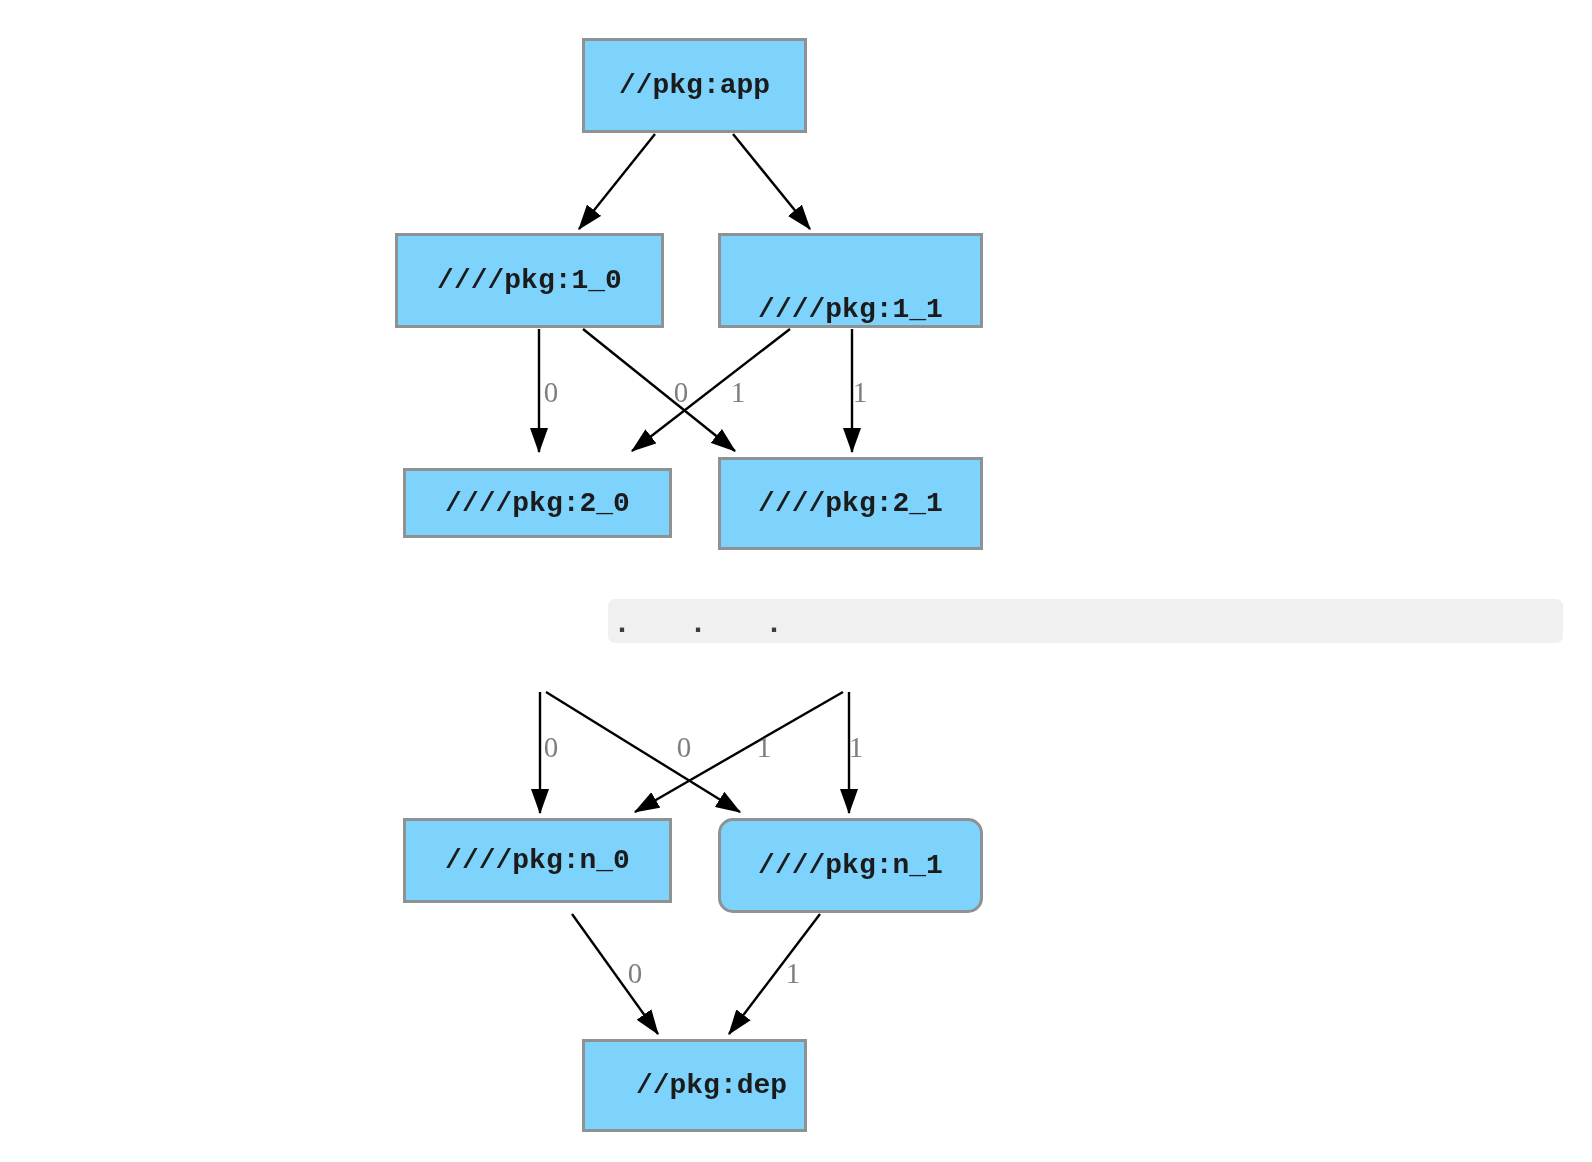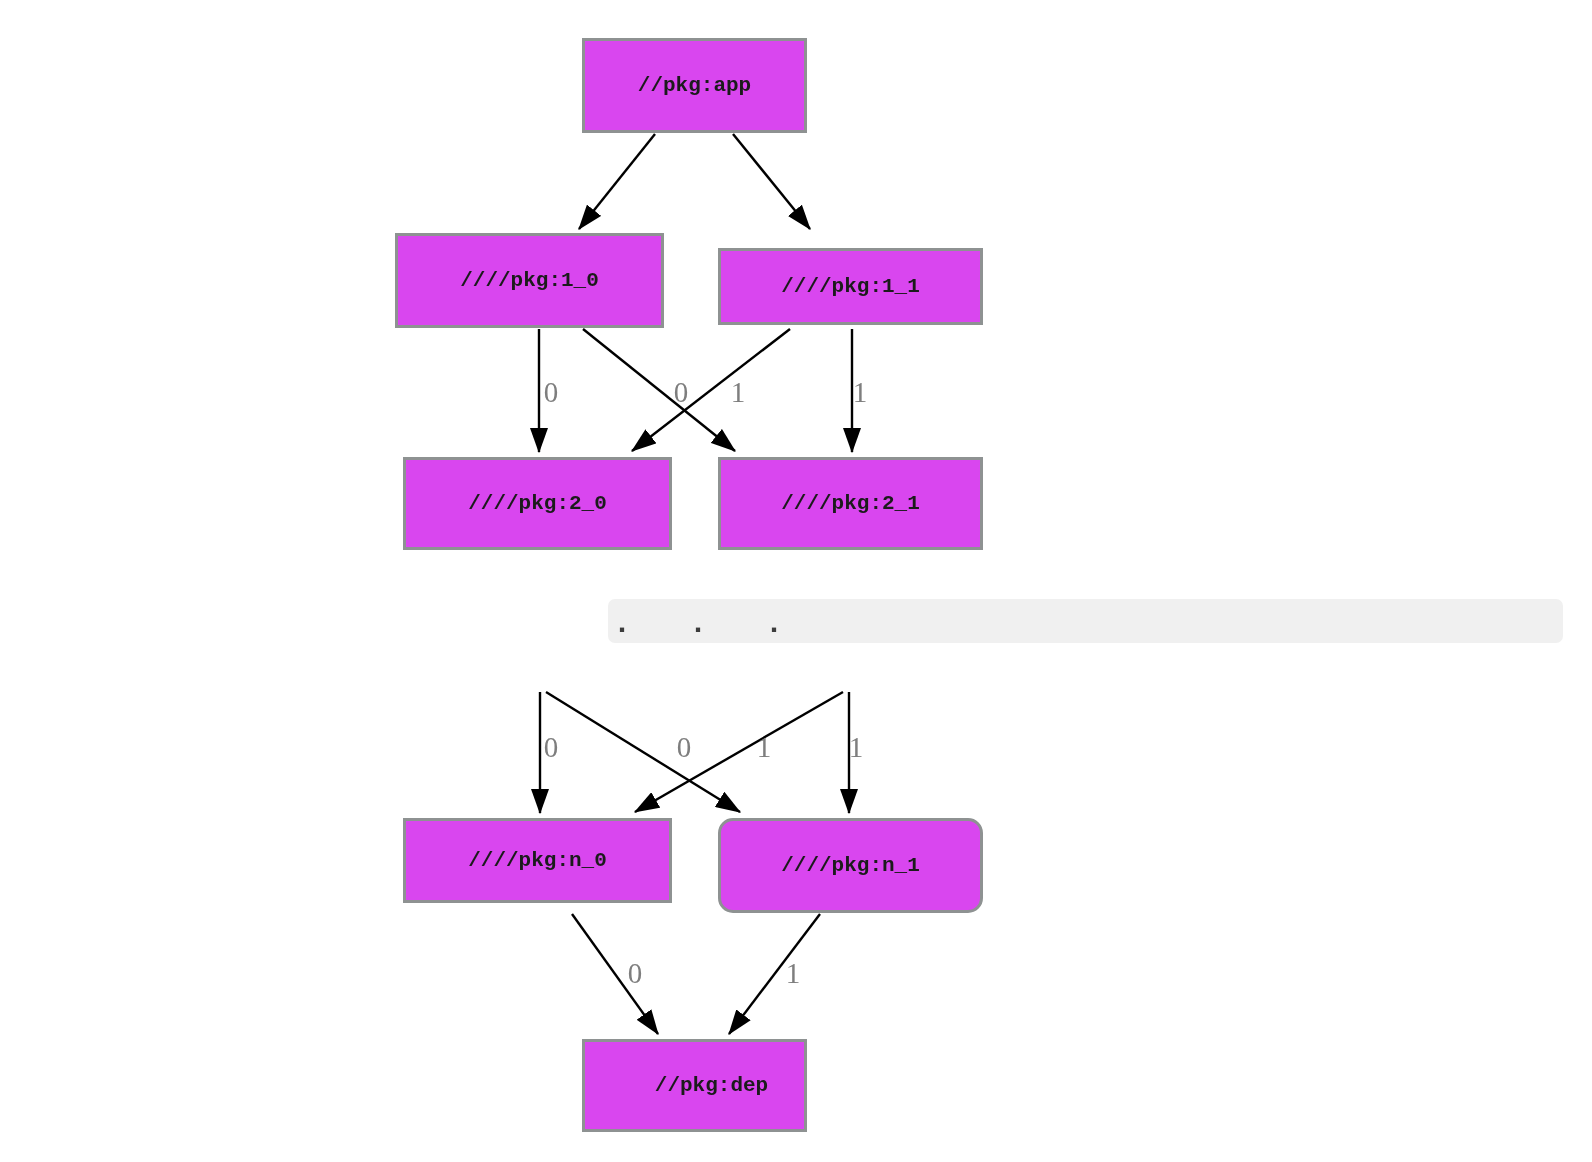--- a/index.html
+++ b/index.html
@@ -13,28 +13,28 @@
   }
   .edge-layer {
     position: absolute;
     left: 0; top: 0;
     width: 1592px; height: 1162px;
     pointer-events: none;
   }
   .node {
     position: absolute;
     box-sizing: border-box;
-    background: #d946ef;
+    background: #7dd3fc;
     border: 3px solid #8E9292;
     display: flex;
     align-items: center;
     justify-content: center;
     font-family: "Liberation Mono", monospace;
     font-weight: bold;
-    font-size: 21px;
+    font-size: 28px;
     color: #1b1b1b;
     white-space: pre;
   }
   .elabel {
     position: absolute;
     transform: translate(-50%, -50%);
     font-family: "Liberation Serif", serif;
     font-size: 29px;
     color: #7E7E7E;
     line-height: 1;
@@ -60,22 +60,22 @@
 </head>
 <body>
 
 <div class="canvas">
 
   <div class="ellipsis-band"></div>
   <div class="ellipsis-dots">. . .</div>
 
   <div class="node" style="left:582px; top:38px;  width:225px; height:95px;"><span>//pkg:app</span></div>
   <div class="node" style="left:395px; top:233px; width:269px; height:95px;"><span>////pkg:1_0</span></div>
-  <div class="node" style="left:718px; top:248px; width:265px; height:77px;"><span>////pkg:1_1</span></div>
-  <div class="node" style="left:403px; top:457px; width:269px; height:93px;align-items:center;"><span>////pkg:2_0</span></div>
+  <div class="node" style="left:718px; top:233px; width:265px; height:95px;align-items:flex-end;"><span>////pkg:1_1</span></div>
+  <div class="node" style="left:403px; top:468px; width:269px; height:70px;align-items:center;"><span>////pkg:2_0</span></div>
   <div class="node" style="left:718px; top:457px; width:265px; height:93px;"><span>////pkg:2_1</span></div>
   <div class="node" style="left:403px; top:818px; width:269px; height:85px;"><span>////pkg:n_0</span></div>
   <div class="node" style="left:718px; top:818px; width:265px; height:95px;border-radius:15px;"><span>////pkg:n_1</span></div>
   <div class="node" style="left:582px; top:1039px; width:225px; height:93px;padding-left:34px;"><span>//pkg:dep</span></div>
 
   <svg class="edge-layer" width="1592" height="1162" viewBox="0 0 1592 1162">
     <defs>
       <marker id="arrow" viewBox="0 0 10.5 7.5" refX="10" refY="3.75" markerWidth="10.5" markerHeight="7.5" orient="auto" markerUnits="strokeWidth">
         <path d="M0,0 L10.5,3.75 L0,7.5 Z" fill="#000000"></path>
       </marker>

